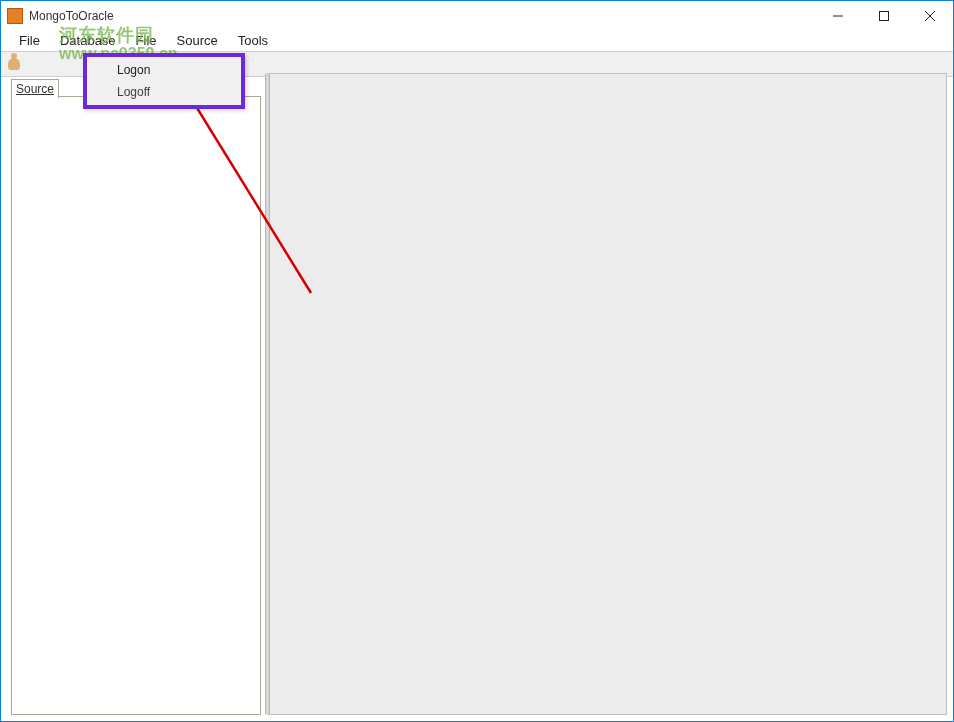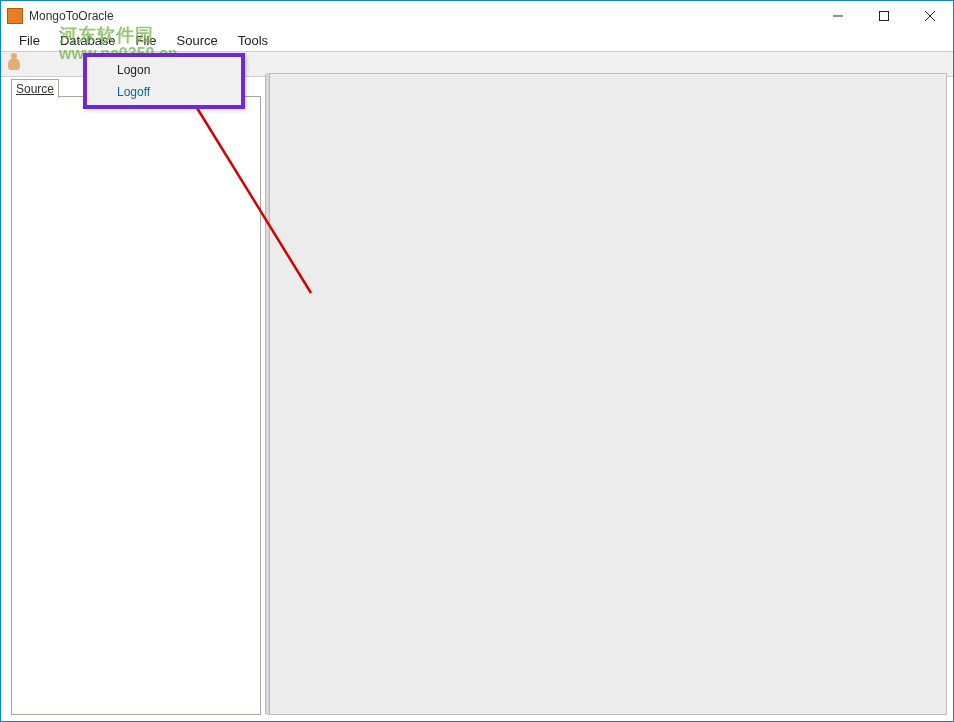--- a/index.html
+++ b/index.html
@@ -136,21 +136,21 @@
       box-shadow: 2px 2px 4px rgba(0,0,0,0.15);
       z-index: 100;
       padding: 2px;
     }
     .dropdown-menu .dd-item {
       padding: 4px 8px 4px 28px;
       font-size: 12px;
       color: #222;
       cursor: default;
     }
-    .dropdown-menu .dd-item.disabled { color: #0369a1; }
+    .dropdown-menu .dd-item.disabled { color: #404040; }
     .watermark {
       position: absolute;
       top: 22px; left: 58px;
       z-index: 50;
       pointer-events: none;
     }
     .watermark .wm-ch {
       font-size: 18px;
       font-weight: bold;
       color: rgba(114,180,72,0.75);

